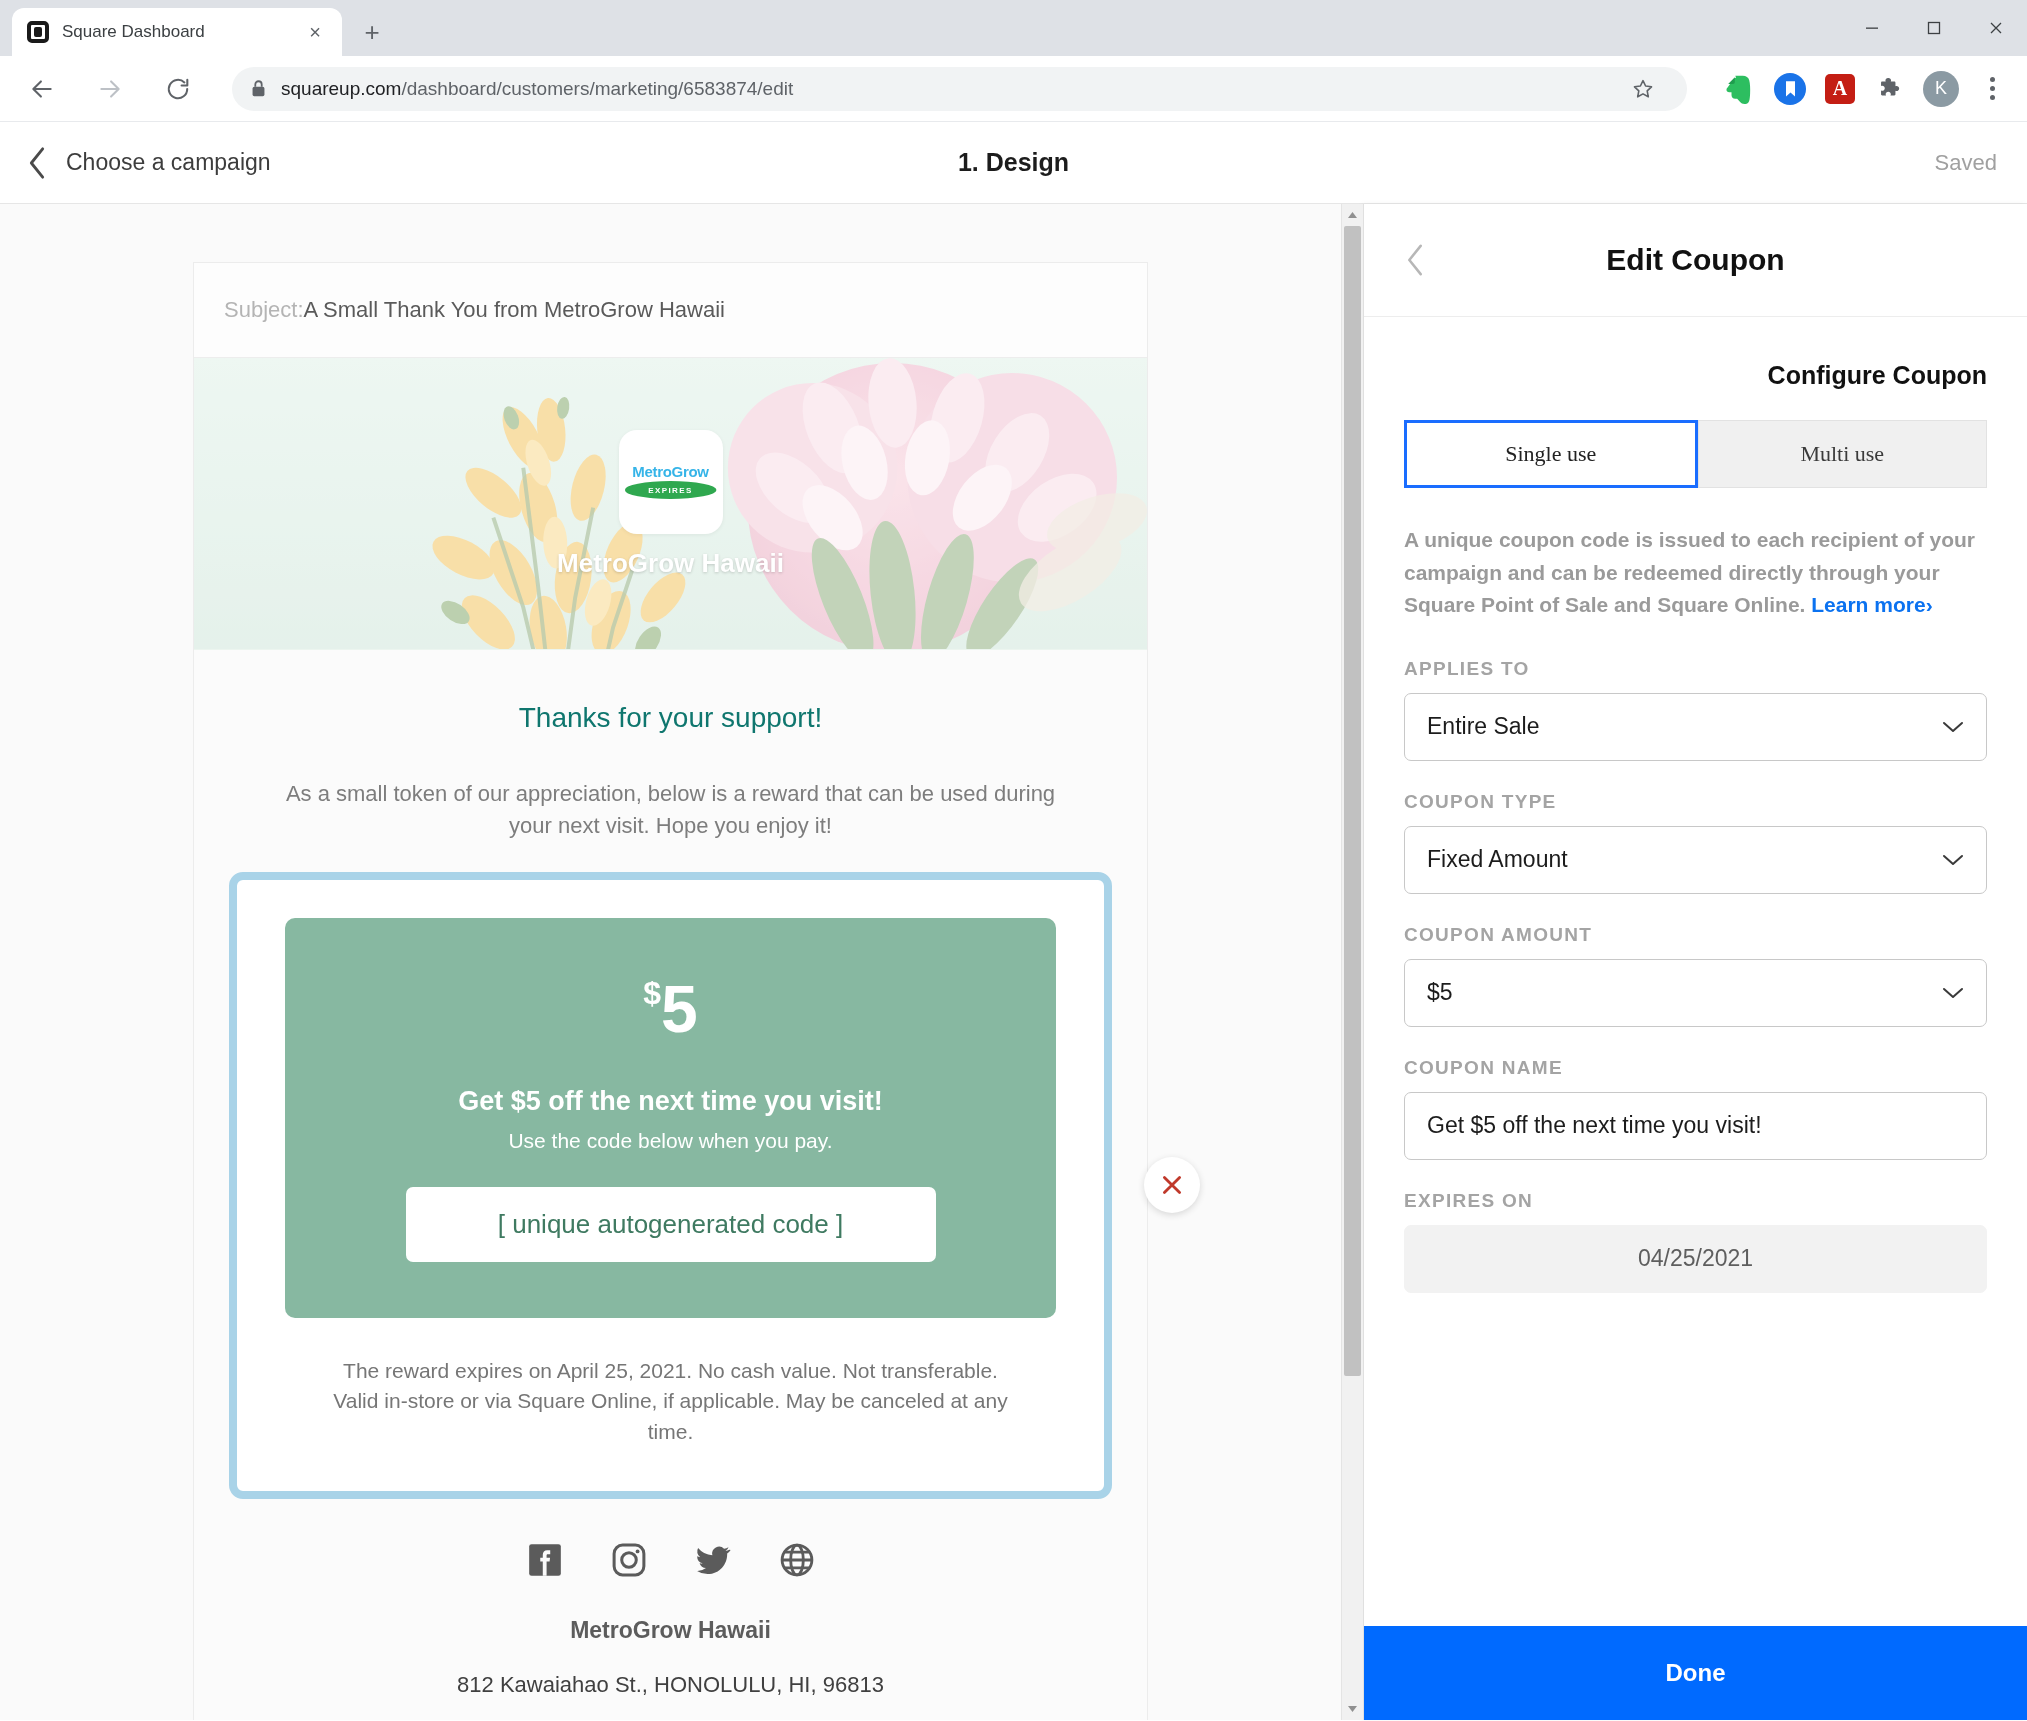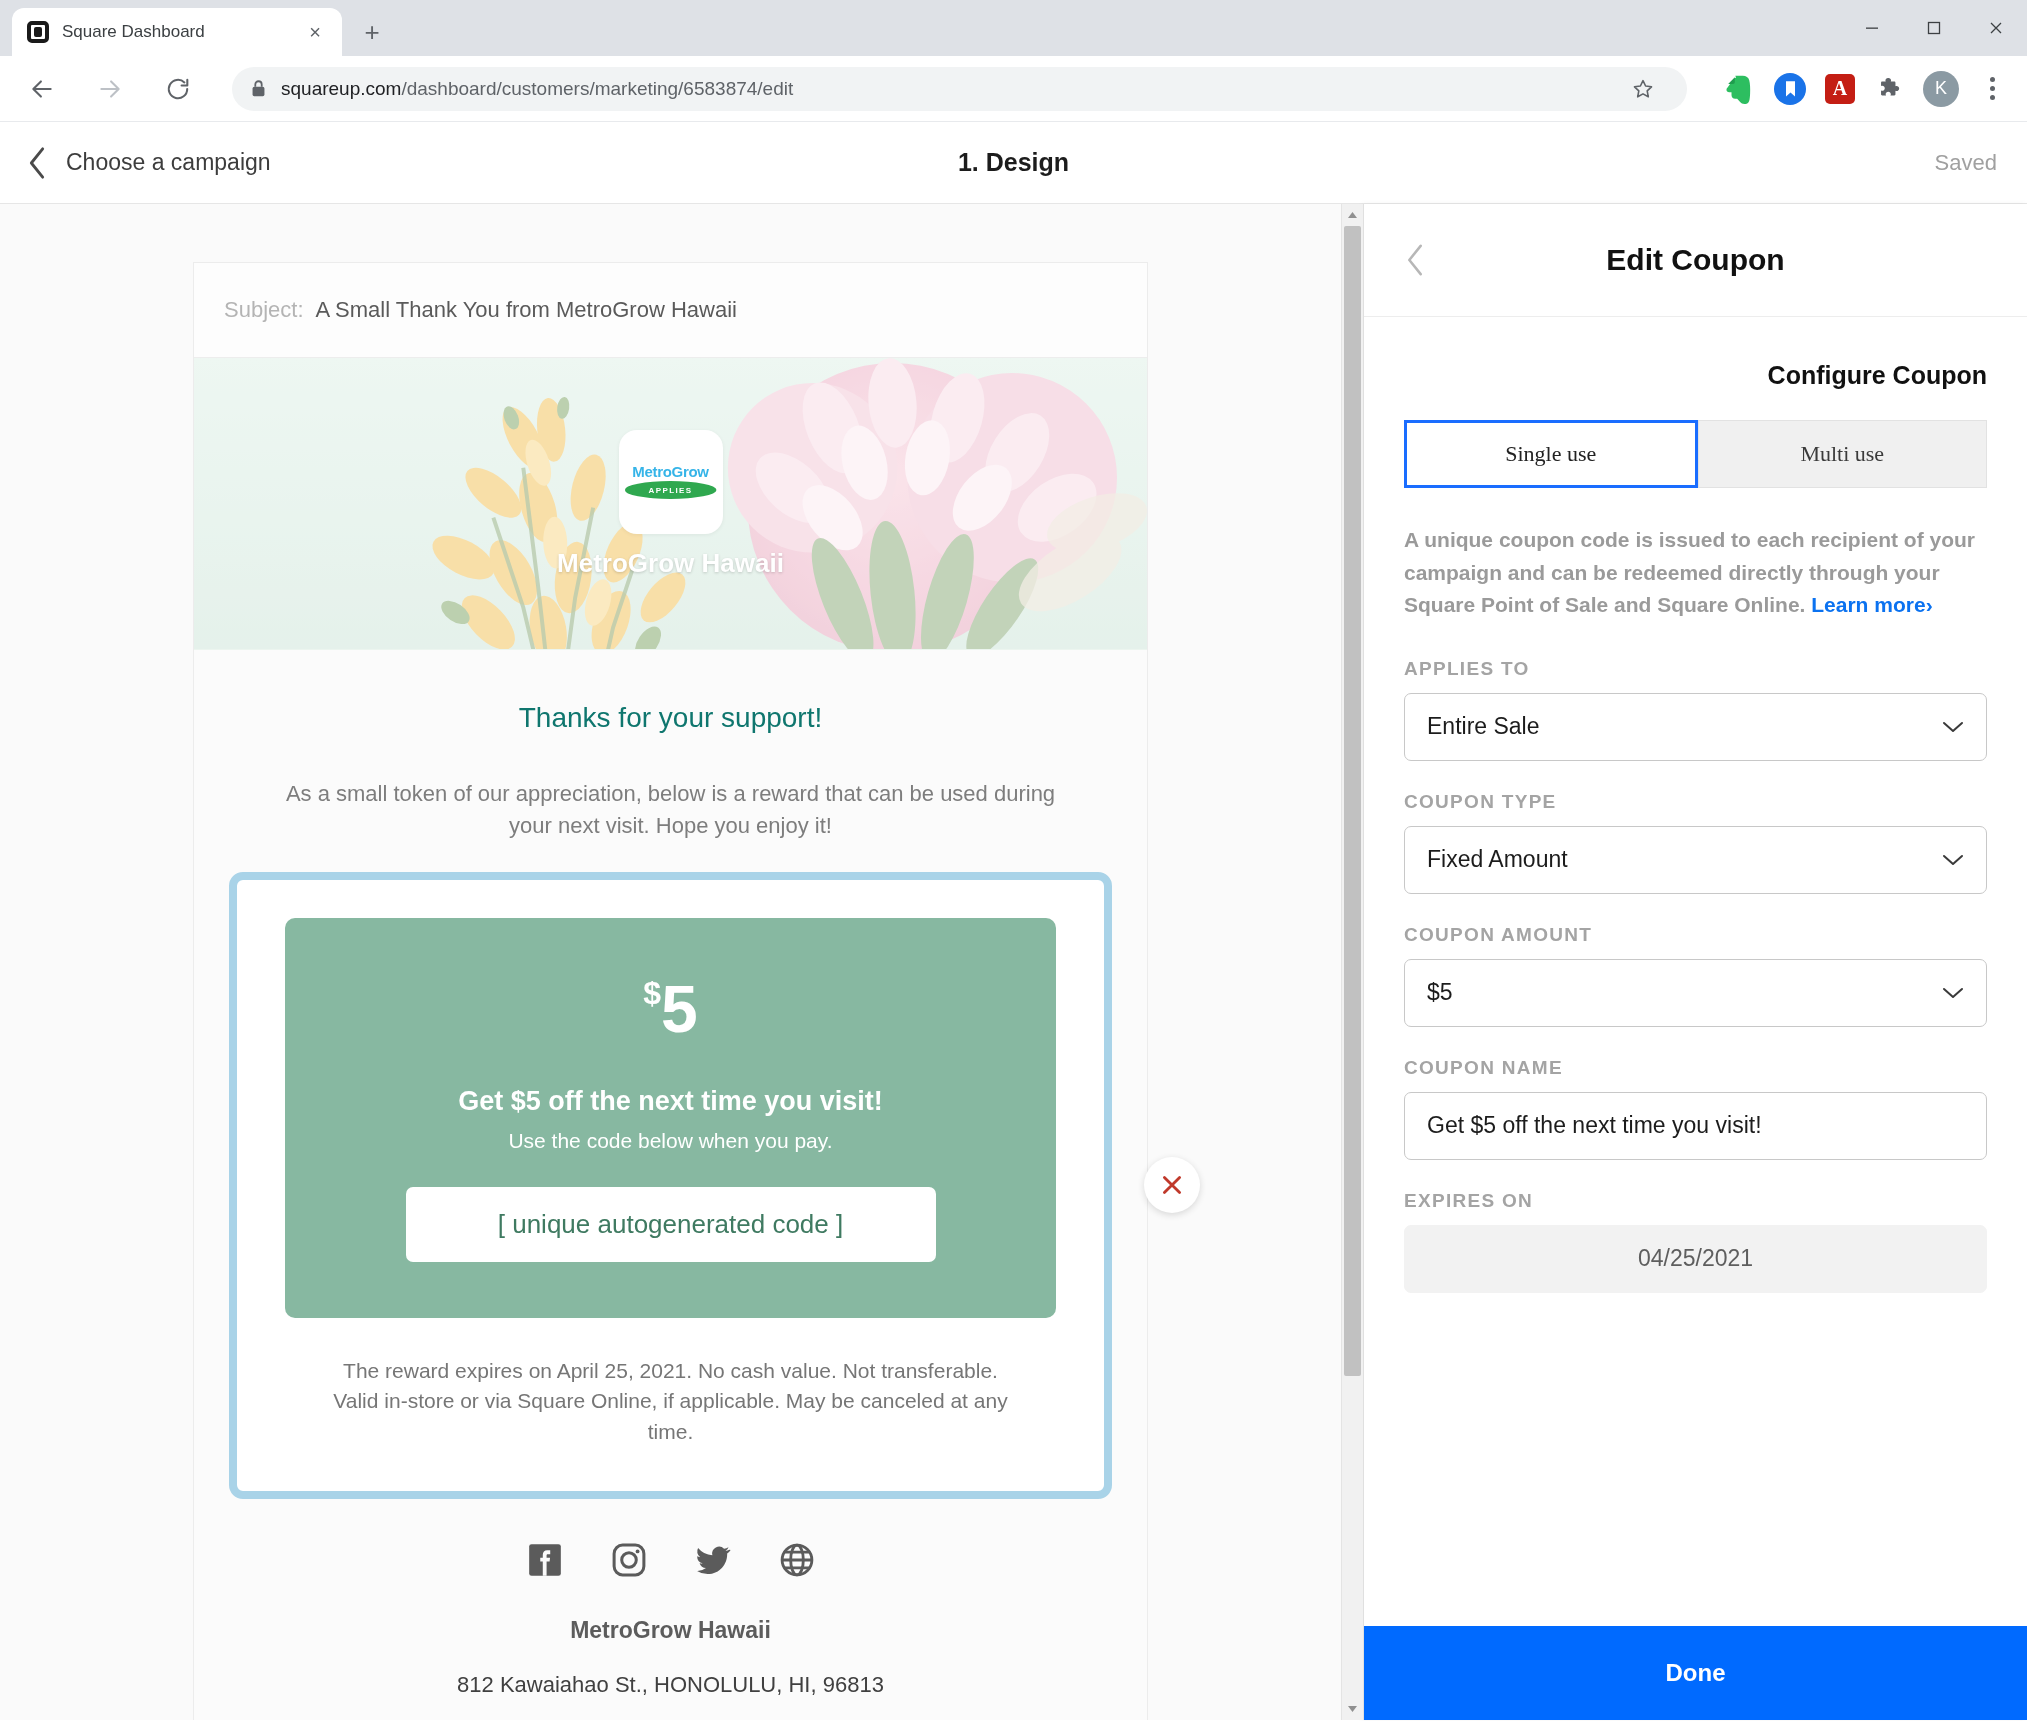--- a/index.html
+++ b/index.html
@@ -225,21 +225,21 @@
     width: 955px;
     margin: 58px auto 0;
     background: #fbfbfb;
     border: 1px solid #ececec;
     border-bottom: none;
     min-height: 1500px;
   }
   .subject-row {
     padding: 34px 30px;
     border-bottom: 1px solid #ededed;
-    display: flex; align-items: baseline; gap: 12px;
+    display: flex; align-items: baseline; 
     background: #fdfdfd;
   }
   .subject-label { font-size: 22px; color: #b4b4b4; }
   .subject-value { font-size: 22px; color: #5a5a5a; }
 
   
   .hero {
     height: 292px;
     position: relative;
     overflow: hidden;
@@ -693,21 +693,21 @@
               <ellipse cx="370" cy="50" rx="6" ry="11" transform="rotate(8 370 50)"></ellipse>
               <ellipse cx="455" cy="285" rx="10" ry="18" transform="rotate(34 455 285)"></ellipse>
               <ellipse cx="262" cy="255" rx="9" ry="16" transform="rotate(-56 262 255)"></ellipse>
             </g>
           </svg>
           <div class="hero-overlay"></div>
           <div class="hero-content">
             <div class="logo-tile">
               <div class="logo-inner">
                 <div class="logo-word">MetroGrow</div>
-                <div class="logo-leaf">APPLIES</div>
+                <div class="logo-leaf">EXPIRES</div>
               </div>
             </div>
             <div class="hero-title">MetroGrow Hawaii</div>
           </div>
         </div>
 
         <div class="email-body">
           <div class="thanks-heading">Thanks for your support!</div>
           <div class="intro-copy">As a small token of our appreciation, below is a reward that can be used during your next visit. Hope you enjoy it!</div>
 

